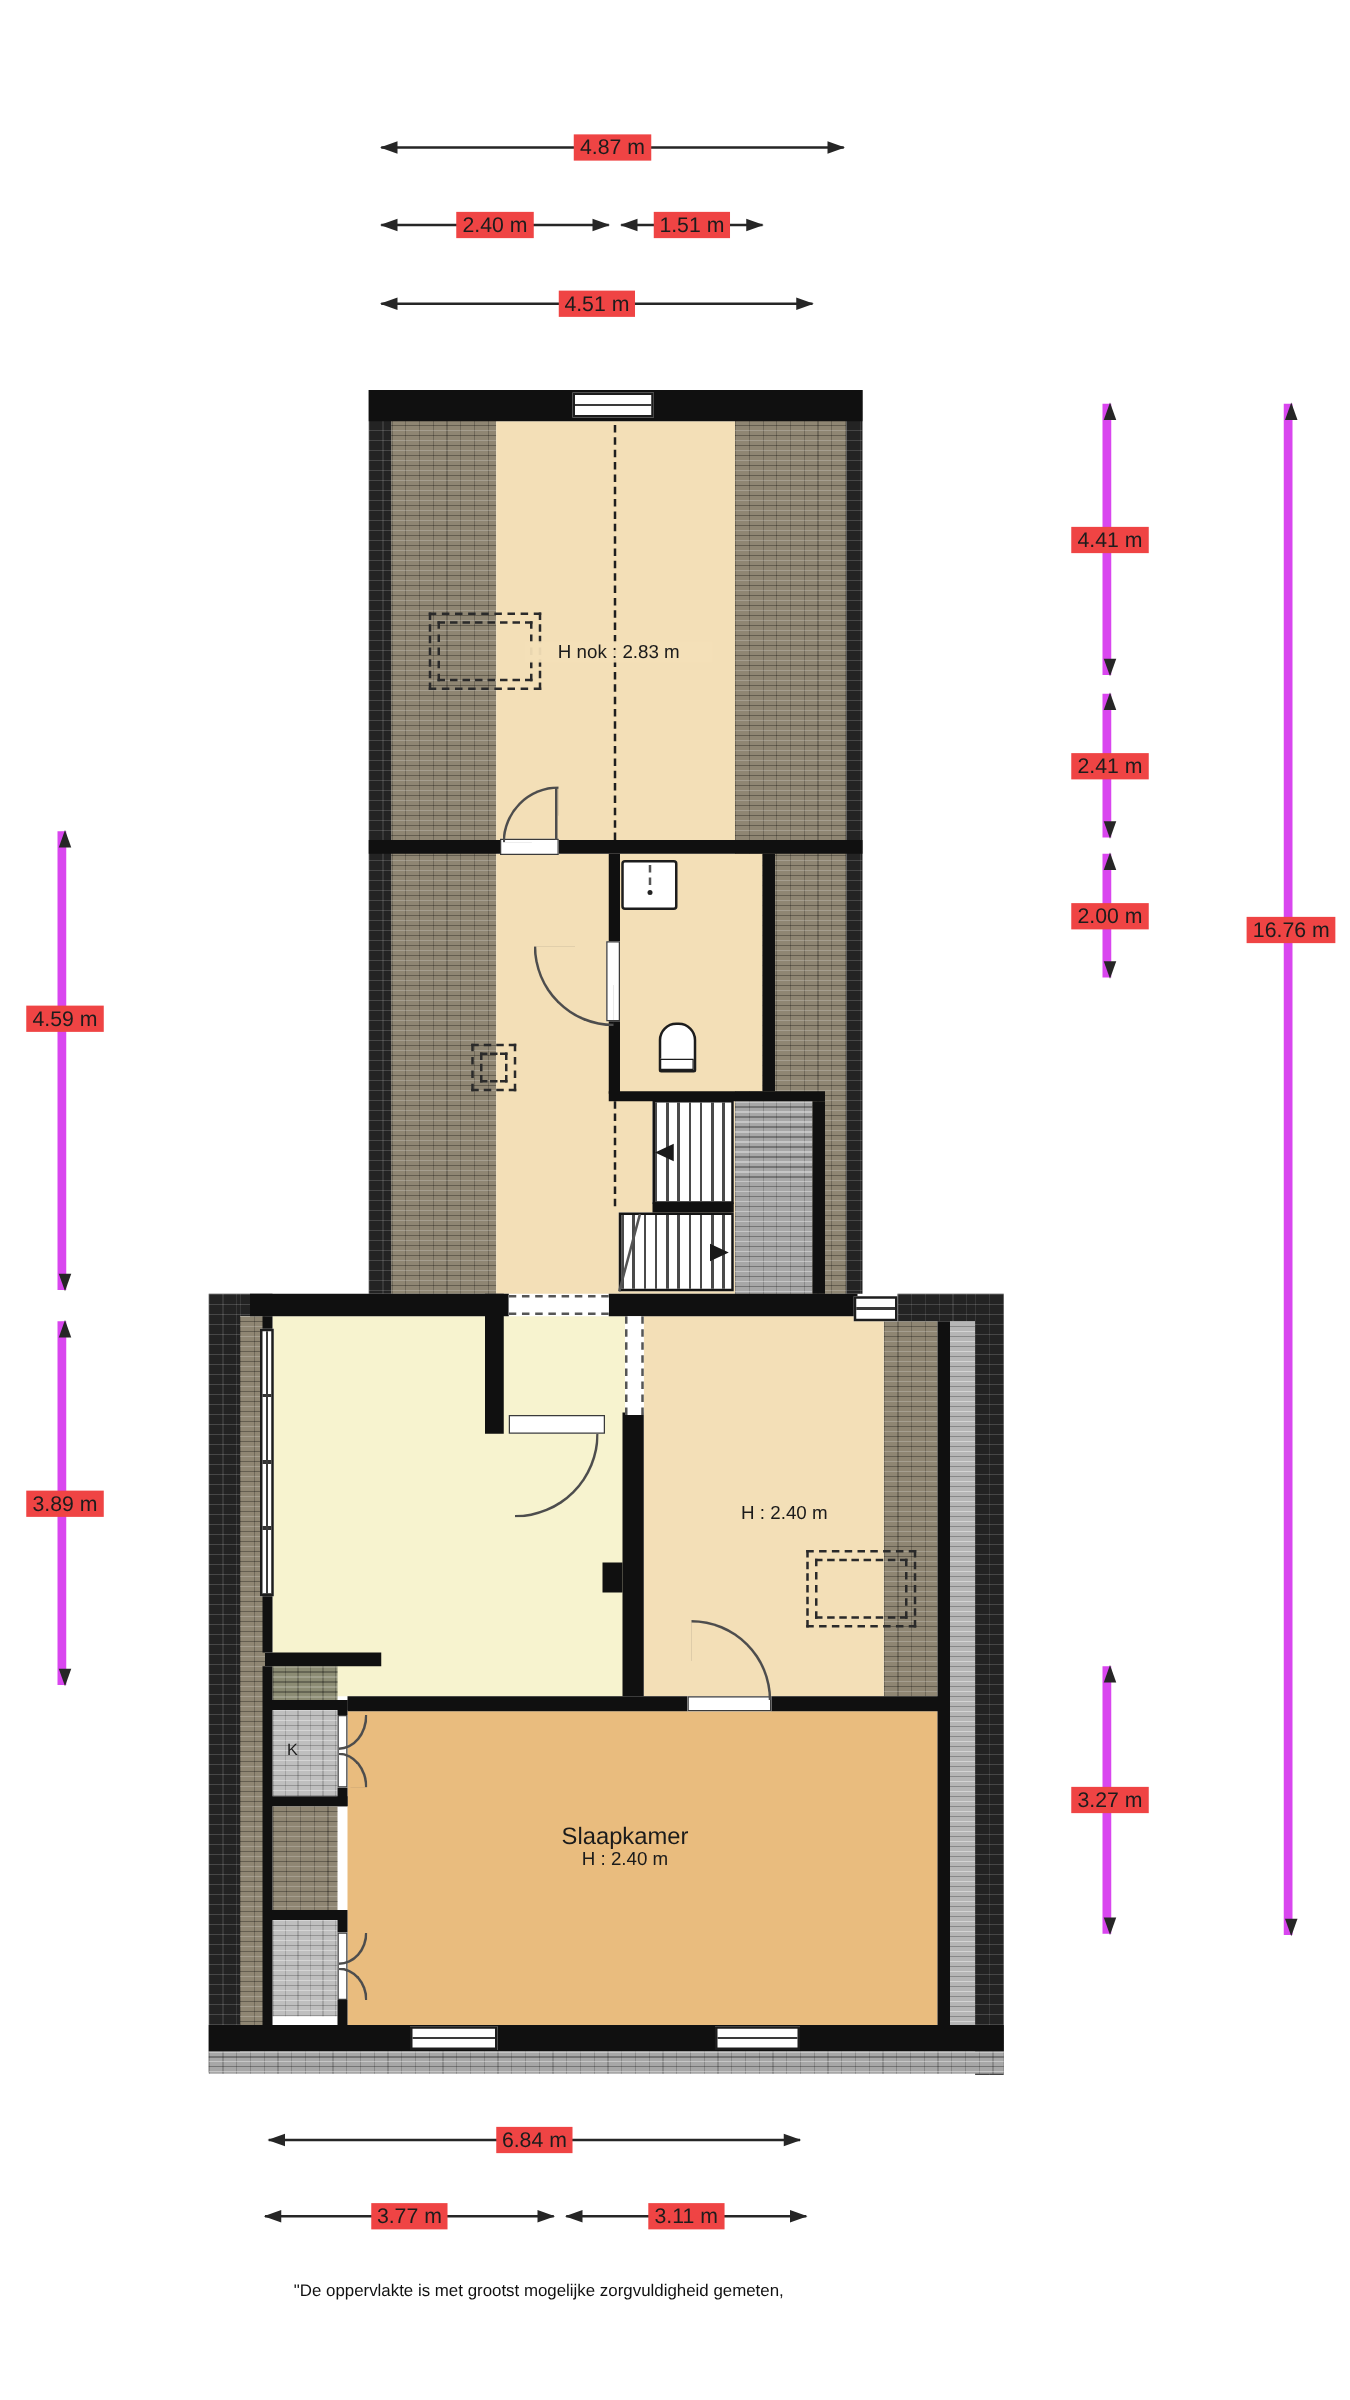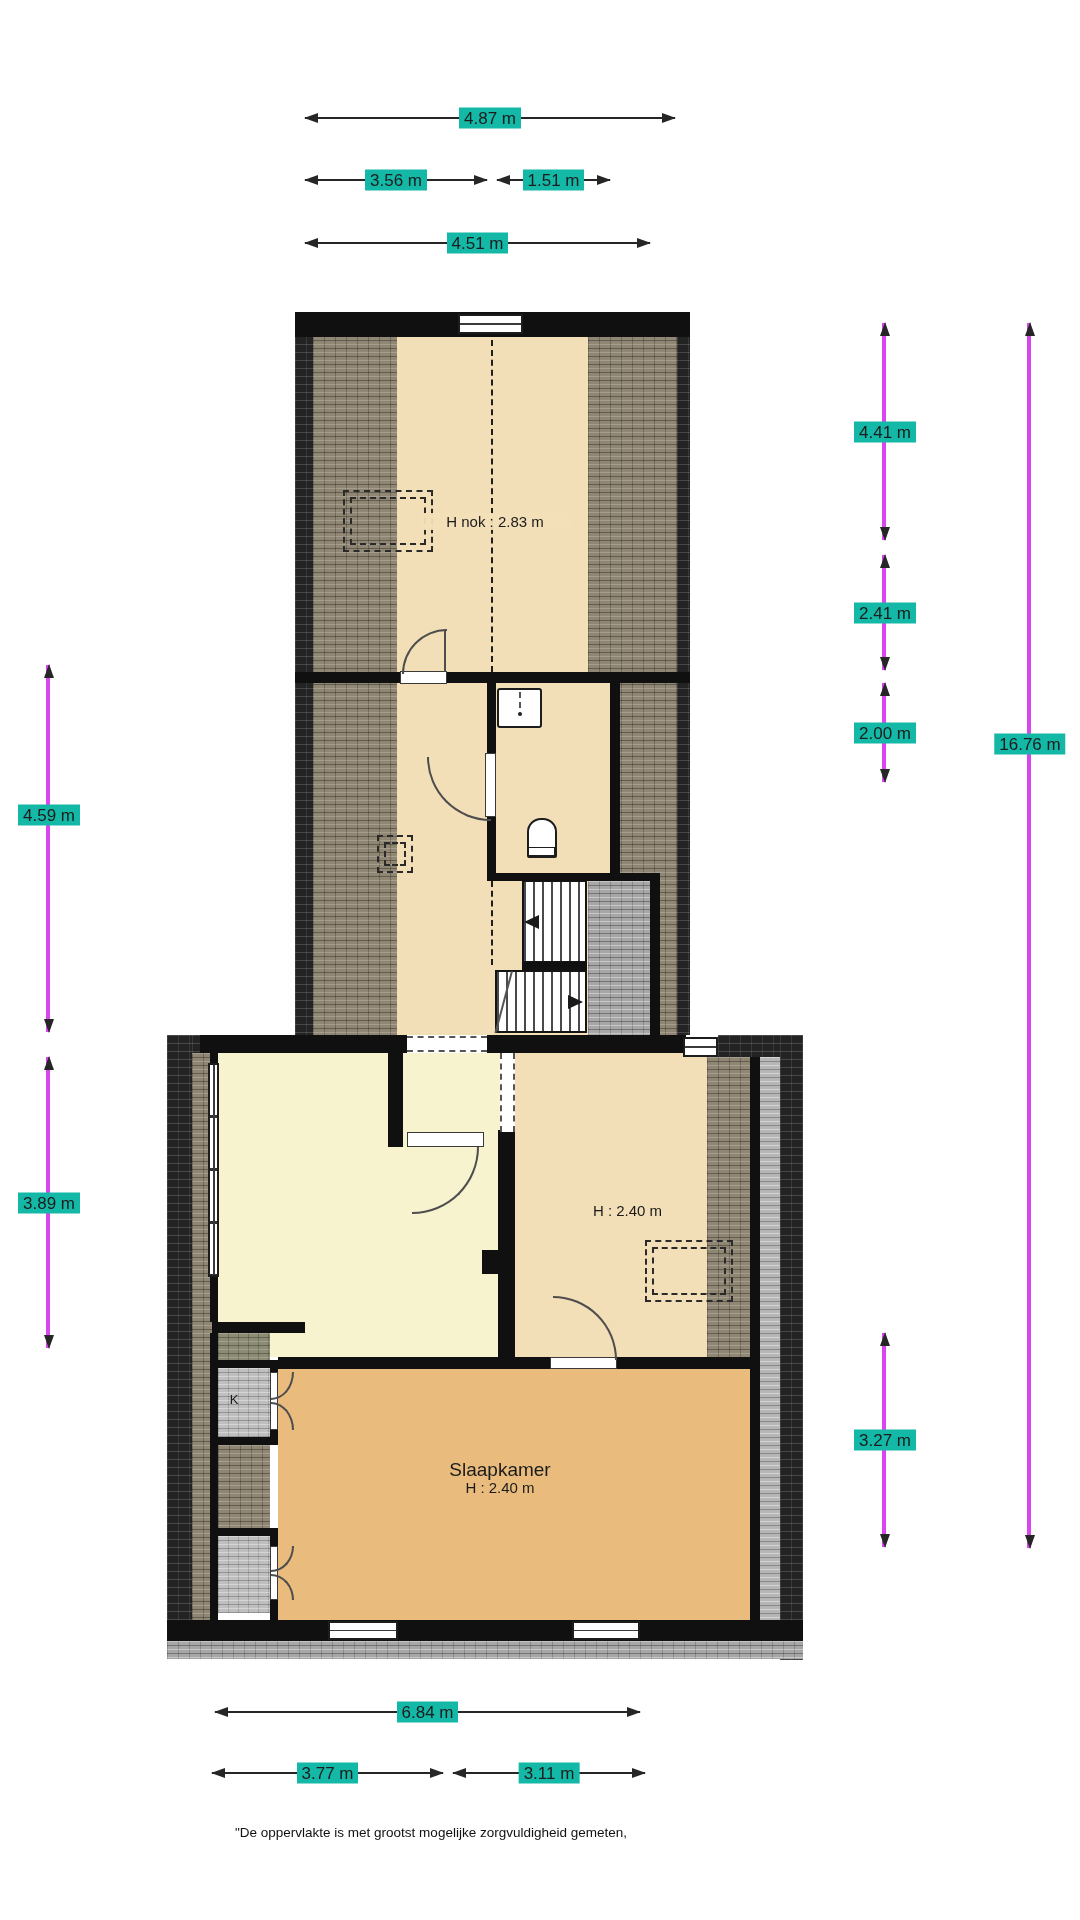--- a/index.html
+++ b/index.html
@@ -52,27 +52,27 @@
   .tri-left{border-width:7px 15px 7px 0;border-color:transparent #1a1a1a transparent transparent;}
   .tri-right{border-width:7px 0 7px 15px;border-color:transparent transparent transparent #1a1a1a;}
 
   
   .ridge{border-left:2.5px dashed #1e1e1e;}
   .dd{border:2.5px dashed #2a2a2a;}
   .dd::before{content:"";position:absolute;left:5px;top:5px;right:5px;bottom:5px;border:2.5px dashed #2a2a2a;}
 
   
   .dimh{position:absolute;height:0;border-top:2px solid #262626;}
-  .dimv{position:absolute;width:0;border-left:4px solid #d946ef;}
+  .dimv{position:absolute;width:0;border-left:7px solid #d946ef;}
   .ah{position:absolute;width:0;height:0;border-style:solid;}
   .ah-l{left:-1px;top:-6px;border-width:5px 14px 5px 0;border-color:transparent #262626 transparent transparent;}
   .ah-r{right:-1px;top:-6px;border-width:5px 0 5px 14px;border-color:transparent transparent transparent #262626;}
   .ah-u{top:-1px;left:-6px;border-width:0 5px 14px 5px;border-color:transparent transparent #262626 transparent;}
   .ah-d{bottom:-1px;left:-6px;border-width:14px 5px 0 5px;border-color:#262626 transparent transparent transparent;}
-  .lbl{position:absolute;font-size:17px;line-height:1;background:#14b8a6;padding:2px 5px;white-space:nowrap;color:#1c1c1c;}
+  .lbl{position:absolute;font-size:17px;line-height:1;background:#ef4444;padding:2px 5px;white-space:nowrap;color:#1c1c1c;}
   .dimh .lbl{left:50%;top:-1px;transform:translate(-50%,-50%);}
   .dimv .lbl{left:-1px;top:50%;transform:translate(-50%,-50%);}
 
   
   .ttl{font-size:19px;text-align:center;color:#111;}
   .room-lbl{font-size:15px;text-align:center;white-space:nowrap;color:#1b1b1b;}
   .footer{font-size:13.5px;line-height:1.16;text-align:center;color:#111;}
   .leaf{border-left:2px solid #4d4d4d;}
 </style>
 </head>
@@ -189,21 +189,21 @@
   <div class="abs room-lbl" style="left:224px;top:1392px;width:20px;font-size:13px;">K</div>
 
   <div class="dimh" style="left:305px;top:117px;width:370px;">
     <i class="ah ah-l"></i>
       <i class="ah ah-r"></i>
     <span class="lbl">4.87 m</span>
   </div>
   <div class="dimh" style="left:305px;top:179px;width:182px;">
     <i class="ah ah-l"></i>
       <i class="ah ah-r"></i>
-    <span class="lbl">3.56 m</span>
+    <span class="lbl">2.40 m</span>
   </div>
   <div class="dimh" style="left:497px;top:179px;width:113px;">
     <i class="ah ah-l"></i>
       <i class="ah ah-r"></i>
     <span class="lbl">1.51 m</span>
   </div>
   <div class="dimh" style="left:305px;top:242px;width:345px;">
     <i class="ah ah-l"></i>
       <i class="ah ah-r"></i>
     <span class="lbl">4.51 m</span>

